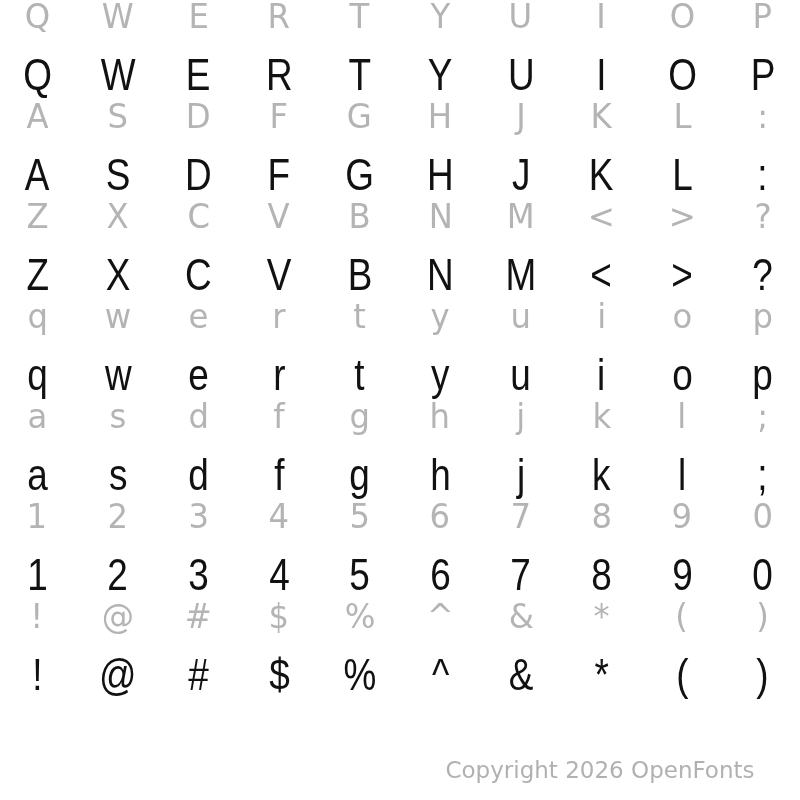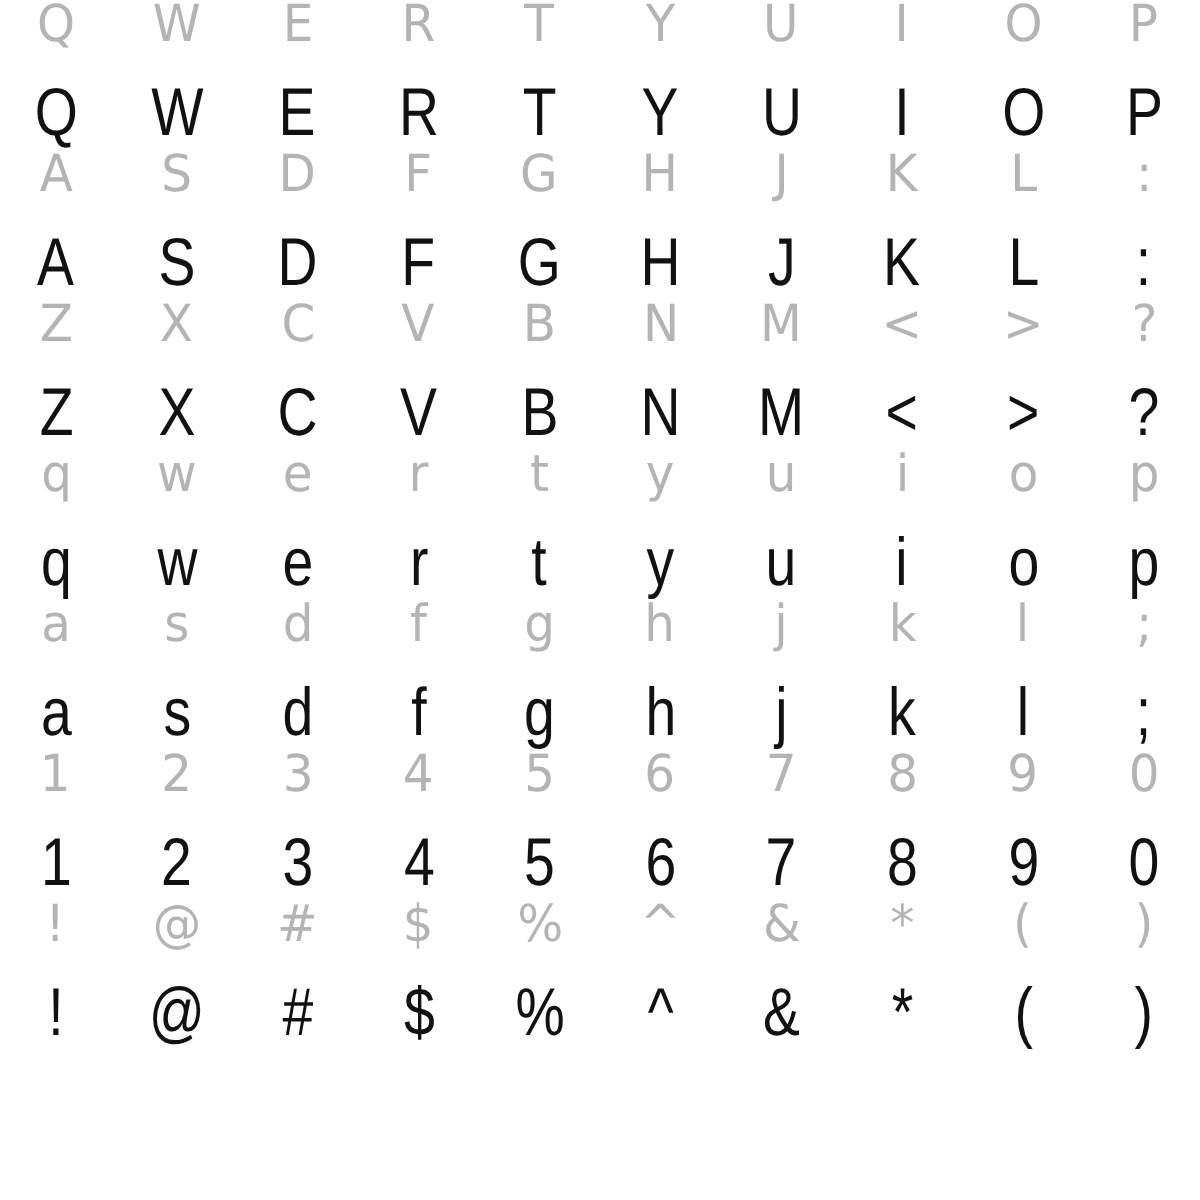--- a/index.html
+++ b/index.html
@@ -95,13 +95,14 @@
       </div>
       <div class="band">
         <div class="row gray"><span class="cell"><span class="glyph">1</span></span><span class="cell"><span class="glyph">2</span></span><span class="cell"><span class="glyph">3</span></span><span class="cell"><span class="glyph">4</span></span><span class="cell"><span class="glyph">5</span></span><span class="cell"><span class="glyph">6</span></span><span class="cell"><span class="glyph">7</span></span><span class="cell"><span class="glyph">8</span></span><span class="cell"><span class="glyph">9</span></span><span class="cell"><span class="glyph">0</span></span></div>
         <div class="row black"><span class="cell"><span class="glyph">1</span></span><span class="cell"><span class="glyph">2</span></span><span class="cell"><span class="glyph">3</span></span><span class="cell"><span class="glyph">4</span></span><span class="cell"><span class="glyph">5</span></span><span class="cell"><span class="glyph">6</span></span><span class="cell"><span class="glyph">7</span></span><span class="cell"><span class="glyph">8</span></span><span class="cell"><span class="glyph">9</span></span><span class="cell"><span class="glyph">0</span></span></div>
       </div>
       <div class="band">
         <div class="row gray"><span class="cell"><span class="glyph">!</span></span><span class="cell"><span class="glyph">@</span></span><span class="cell"><span class="glyph">#</span></span><span class="cell"><span class="glyph">$</span></span><span class="cell"><span class="glyph">%</span></span><span class="cell"><span class="glyph">^</span></span><span class="cell"><span class="glyph">&amp;</span></span><span class="cell"><span class="glyph">*</span></span><span class="cell"><span class="glyph">(</span></span><span class="cell"><span class="glyph">)</span></span></div>
         <div class="row black"><span class="cell"><span class="glyph">!</span></span><span class="cell"><span class="glyph">@</span></span><span class="cell"><span class="glyph">#</span></span><span class="cell"><span class="glyph">$</span></span><span class="cell"><span class="glyph">%</span></span><span class="cell"><span class="glyph">^</span></span><span class="cell"><span class="glyph">&amp;</span></span><span class="cell"><span class="glyph">*</span></span><span class="cell"><span class="glyph">(</span></span><span class="cell"><span class="glyph">)</span></span></div>
       </div>
     </div>
+  <div class="footer">Copyright 2026 OpenFonts</div>
 </div>
 
 </body></html>

